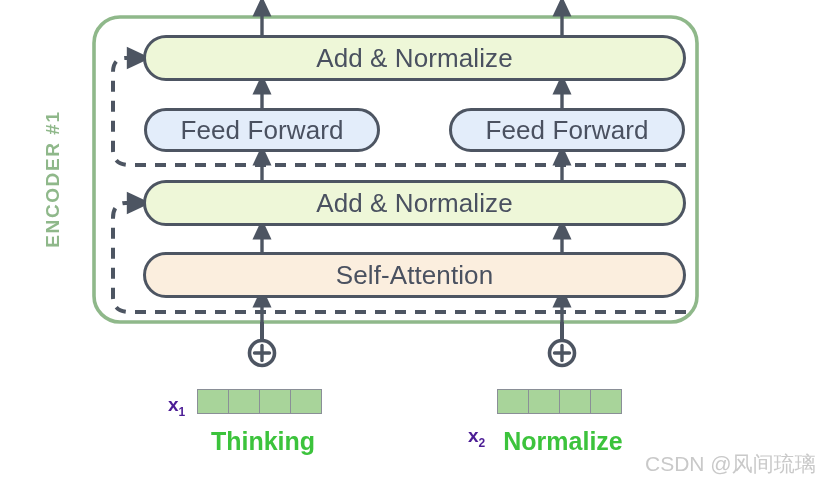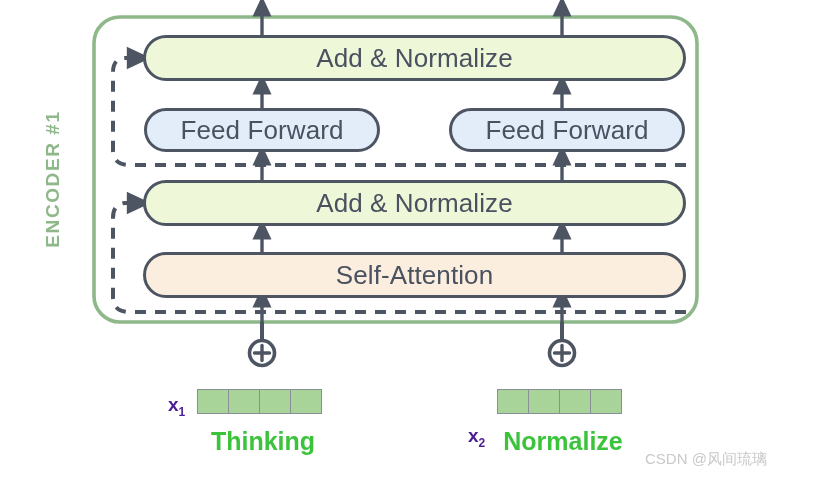--- a/index.html
+++ b/index.html
@@ -120,21 +120,21 @@
     font-weight: bold;
     color: #3cc33c;
     text-align: center;
     white-space: nowrap;
   }
 
   .watermark {
     position: absolute;
     left: 645px;
     top: 450px;
-    font-size: 15px;
+    font-size: 21px;
     color: #c9c9c9;
     white-space: nowrap;
   }
 </style>
 </head>
 <body>
 
 <div id="stage">
 
   <svg class="layer" viewBox="0 0 815 480">

